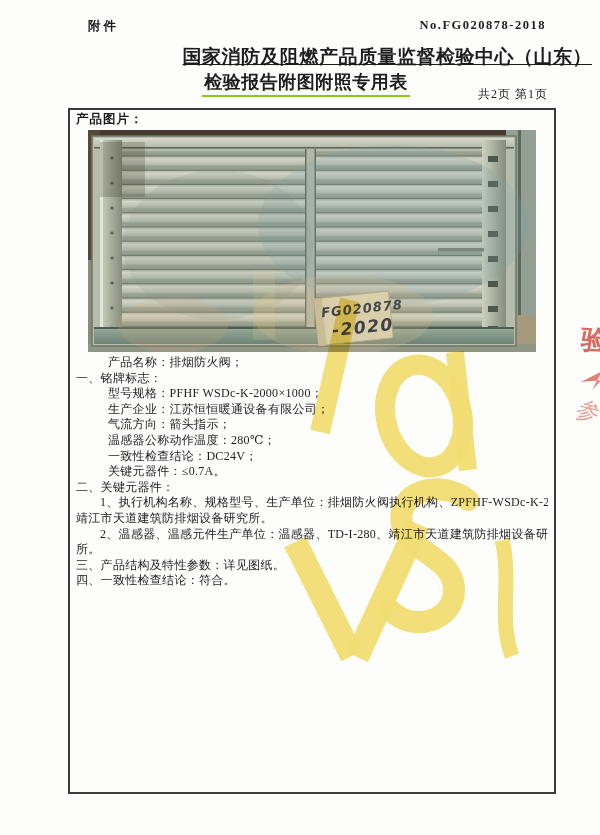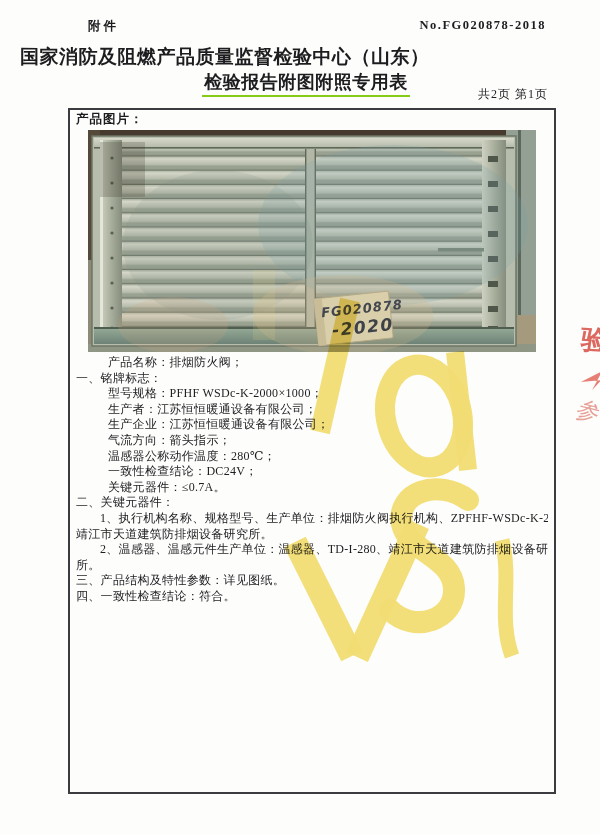--- a/index.html
+++ b/index.html
@@ -3,21 +3,21 @@
 <meta charset="utf-8">
 <style>
   html,body{margin:0;padding:0;background:#ffffff;}
   .page{
     position:relative;width:600px;height:835px;background:#fdfdfc;overflow:hidden;
     font-family:"Liberation Serif","DejaVu Serif",serif;color:#1d1d20;
   }
   
   .attachment{position:absolute;left:88px;top:18px;font-size:12.5px;font-weight:bold;letter-spacing:3px;}
   .report-no{position:absolute;right:54px;top:18px;font-size:12.5px;font-weight:bold;letter-spacing:1.5px;}
-  .title-wrap{position:absolute;left:20px;top:44px;width:572px;text-align:left;}
+  .title-wrap{position:absolute;left:20px;top:44px;width:572px;text-align:right;text-decoration:underline;}
   .main-title{font-size:19px;font-weight:bold;letter-spacing:0.5px;white-space:nowrap;}
   .sub-title-row{position:absolute;left:20px;top:70px;width:572px;text-align:center;}
   .sub-title{display:inline-block;font-size:18px;font-weight:bold;letter-spacing:0.5px;
     border-bottom:2px solid #84cc16;padding:0 2px 1px 2px;white-space:nowrap;}
   .page-indicator{position:absolute;right:52px;top:86px;font-size:12px;letter-spacing:1px;}
   
   .form-box{position:absolute;left:68px;top:108px;width:484px;height:682px;
     border:2px solid #3c3c40;background:transparent;}
   .photo-label{position:absolute;left:76px;top:111px;font-size:12.5px;font-weight:bold;letter-spacing:1px;z-index:3;}
   .photo-frame{position:absolute;left:88px;top:130px;width:448px;height:222px;z-index:2;}
@@ -144,21 +144,20 @@
         <text x="-31" y="-4" font-size="13" font-style="italic" font-weight="bold" letter-spacing="1" fill="#45474e" font-family="DejaVu Sans, sans-serif">FG020878</text>
         <text x="-22" y="16" font-size="17" font-style="italic" font-weight="bold" letter-spacing="1.5" fill="#3f4148" font-family="DejaVu Sans, sans-serif">-2020</text>
       </g>
     </svg>
   </div>
 
   <div class="body-text">
     <div class="bl ind1">产品名称：排烟防火阀；</div>
     <div class="bl ind0">一、铭牌标志：</div>
     <div class="bl ind1">型号规格：PFHF WSDc-K-2000×1000；</div>
-    <div class="bl ind1">生产者：江苏恒恒暖通设备有限公司；</div>
     <div class="bl ind1">生产企业：江苏恒恒暖通设备有限公司；</div>
     <div class="bl ind1">气流方向：箭头指示；</div>
     <div class="bl ind1">温感器公称动作温度：280℃；</div>
     <div class="bl ind1">一致性检查结论：DC24V；</div>
     <div class="bl ind1">关键元器件：≤0.7A。</div>
     <div class="bl ind0">二、关键元器件：</div>
     <div class="bl ind2">1、执行机构名称、规格型号、生产单位：排烟防火阀执行机构、ZPFHF-WSDc-K-24/280、</div>
     <div class="bl ind0">靖江市天道建筑防排烟设备研究所。</div>
     <div class="bl ind2">2、温感器、温感元件生产单位：温感器、TD-I-280、靖江市天道建筑防排烟设备研究</div>
     <div class="bl ind0">所。</div>

